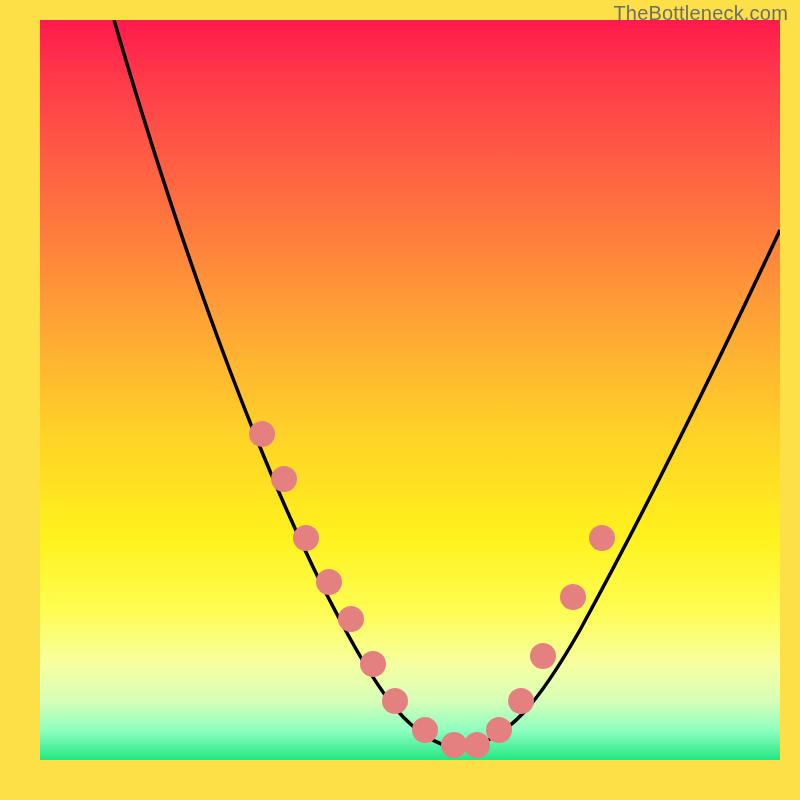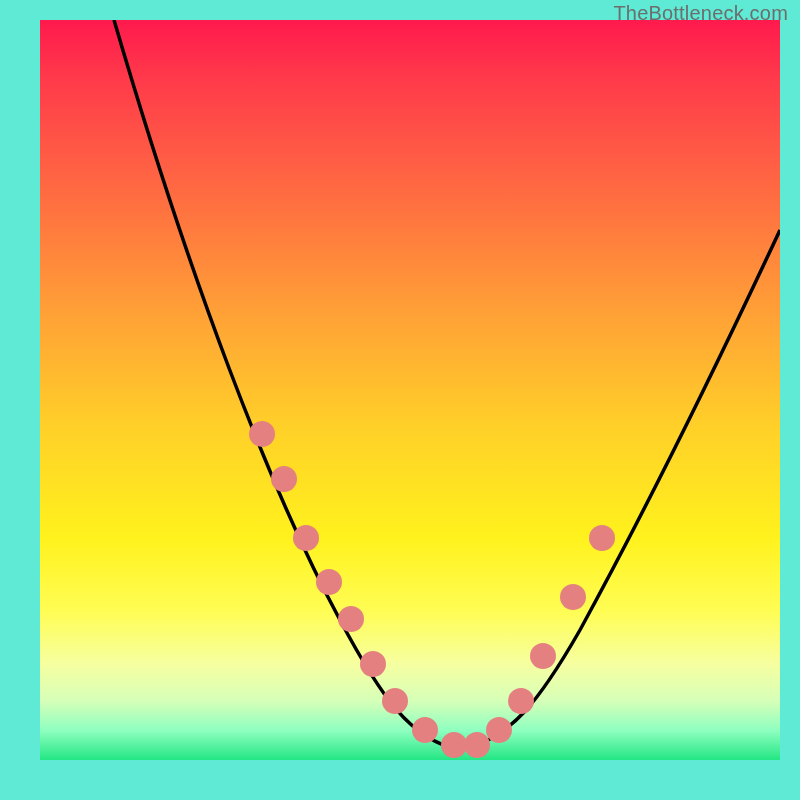--- a/index.html
+++ b/index.html
@@ -8,21 +8,21 @@
     width: 800px;
     height: 800px;
     background: #000;
     font-family: Arial, Helvetica, sans-serif;
     overflow: hidden;
   }
   .stage {
     position: relative;
     width: 800px;
     height: 800px;
-    background: #5eead4;
+    background: #fde047;
   }
   .plot {
     position: absolute;
     left: 40px;
     top: 20px;
     width: 740px;
     height: 740px;
     background: linear-gradient(to bottom,
       #ff1a4d 0%,
       #ff3a4a 8%,

